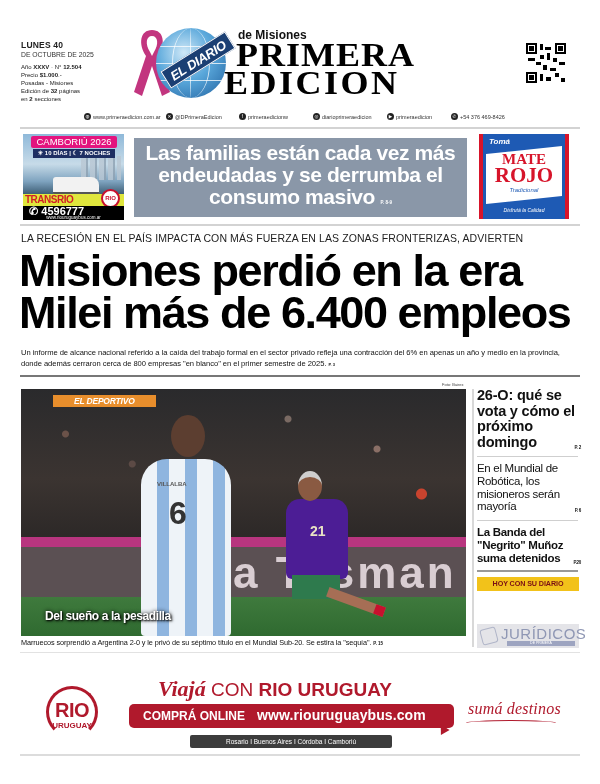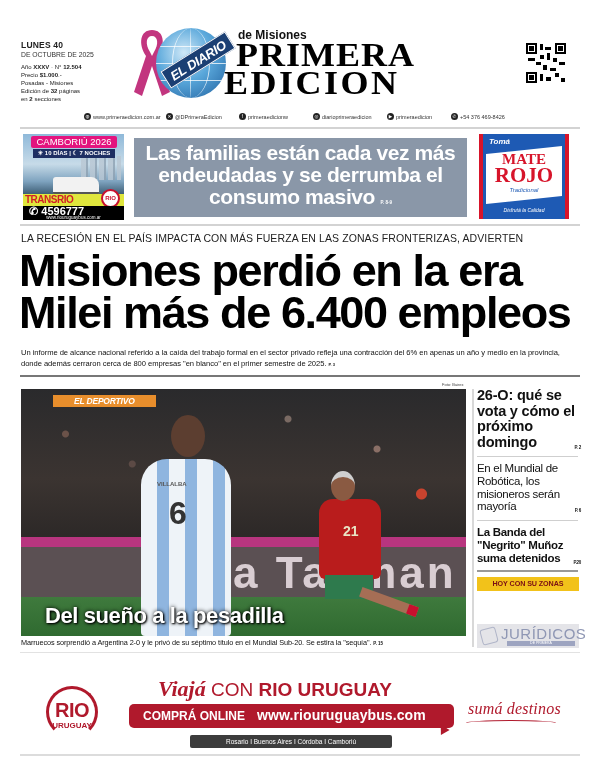--- a/index.html
+++ b/index.html
@@ -100,29 +100,29 @@
   .photo .pitch { position: absolute; left: 0; top: 208px; width: 100%; height: 39px; background: linear-gradient(180deg, #3f7a3d, #2f6a30); }
   .player { position: absolute; }
   .p-arg1 { left: 62px; top: 45px; width: 72px; height: 200px; background: repeating-linear-gradient(90deg, #eef3f8 0 14px, #8fb5df 14px 24px); border-radius: 20px 20px 4px 4px; }
   .p-arg1 .head { position: absolute; left: 20px; top: -32px; width: 30px; height: 36px; border-radius: 50%; background: #6c4a39; }
   .p-arg1 .num { position: absolute; left: 18px; top: 40px; font-size: 30px; font-weight: bold; color: #333; }
   .p-arg1 .name { position: absolute; left: 8px; top: 22px; font-size: 6px; font-weight: bold; color: #555; }
   .p-arg2 { left: 120px; top: 70px; width: 90px; height: 177px; background: repeating-linear-gradient(90deg, #eef3f8 0 16px, #8fb5df 16px 28px); border-radius: 26px 26px 4px 4px; }
   .p-arg2 .head { position: absolute; left: 30px; top: -44px; width: 34px; height: 42px; border-radius: 50%; background: #5c3e30; }
   .p-arg2 .num { position: absolute; left: 28px; top: 36px; font-size: 32px; font-weight: bold; color: #333; }
   .p-arg2 .name { position: absolute; left: 16px; top: 22px; font-size: 6px; font-weight: bold; color: #555; }
-  .p-mar { left: 265px; top: 110px; width: 62px; height: 80px; background: #b91c1c; border-radius: 14px 14px 6px 6px; margin-left: 33px; }
+  .p-mar { left: 265px; top: 110px; width: 62px; height: 80px; background: #4c1d95; border-radius: 14px 14px 6px 6px; }
   .p-mar .head { position: absolute; left: 12px; top: -28px; width: 24px; height: 30px; border-radius: 50%; background: #8a5a42; border-top: 6px solid #cfcfcf; }
   .p-mar .shorts { position: absolute; left: 6px; top: 76px; width: 48px; height: 24px; background: #2e7a4d; }
   .p-mar .num { position: absolute; left: 24px; top: 24px; font-size: 14px; font-weight: bold; color: #e9e3c4; }
   .p-mar .leg { position: absolute; left: 40px; top: 98px; width: 60px; height: 10px; background: #a66e55; transform: rotate(20deg); border-right: 10px solid #c8102e; }
 
   .section-tag { position: absolute; left: 4px; top: 6px; background: #e88e2c; color: #fff; font-weight: bold; font-style: italic;
                  font-size: 8.5px; line-height: 12px; padding: 0 21px; letter-spacing: -0.2px; margin-left: 28px; }
-  .photo-title { position: absolute; left: 4px; top: 216px; color: #fff; font-weight: bold; font-size: 22px; line-height: 22px;
+  .photo-title { position: absolute; left: 4px; top: 216px; color: #fff; font-weight: bold; font-size: 12px; line-height: 22px;
                  letter-spacing: -0.4px; text-shadow: 1px 1px 2px #000, 0 0 4px #000; padding-left: 20px; }
   .photo-credit { position: absolute; left: 442px; top: 382px; font-size: 4px; color: #444; }
   .caption { position: absolute; left: 21px; top: 638px; width: 450px; font-size: 7.3px; line-height: 10px; color: #111; white-space: nowrap; letter-spacing: -0.1px; }
   .caption .pg { font-size: 4.5px; font-weight: bold; }
 
   
   .sidecol-rule { position: absolute; left: 472px; top: 389px; width: 2px; height: 258px; background: #d8d8d8; }
   .side-story { position: absolute; left: 477px; width: 104px; color: #111; }
   .side-story .pg { font-size: 4.5px; font-weight: bold; float: right; margin-top: 5px; }
   .s1 { top: 388px; font-weight: bold; font-size: 14.5px; line-height: 15.5px; letter-spacing: -0.2px; }
@@ -334,21 +334,21 @@
 </a>
 <div class="side-sep" style="top:520px"></div>
 
 <a class="side-story s3">
   <span>La Banda del "Negrito" Muñoz suma detenidos</span>
   <span class="pg">P.20</span>
 </a>
 <div class="side-sep dark" style="top:570px"></div>
 
 <div class="falpitos">
-  <div class="top">HOY CON SU ZONAS</div>
+  <div class="top">HOY CON SU DIARIO</div>
 </div>
 
 <div class="juridicos">
   <div class="scroll"></div>
   <div class="label">JURÍDICOS</div>
   <div class="sub">DE PRIMERA</div>
 </div>
 
 <div class="rule" style="left:20px;top:652px;width:560px;height:1px;background:#e2e2e2"></div>
 

